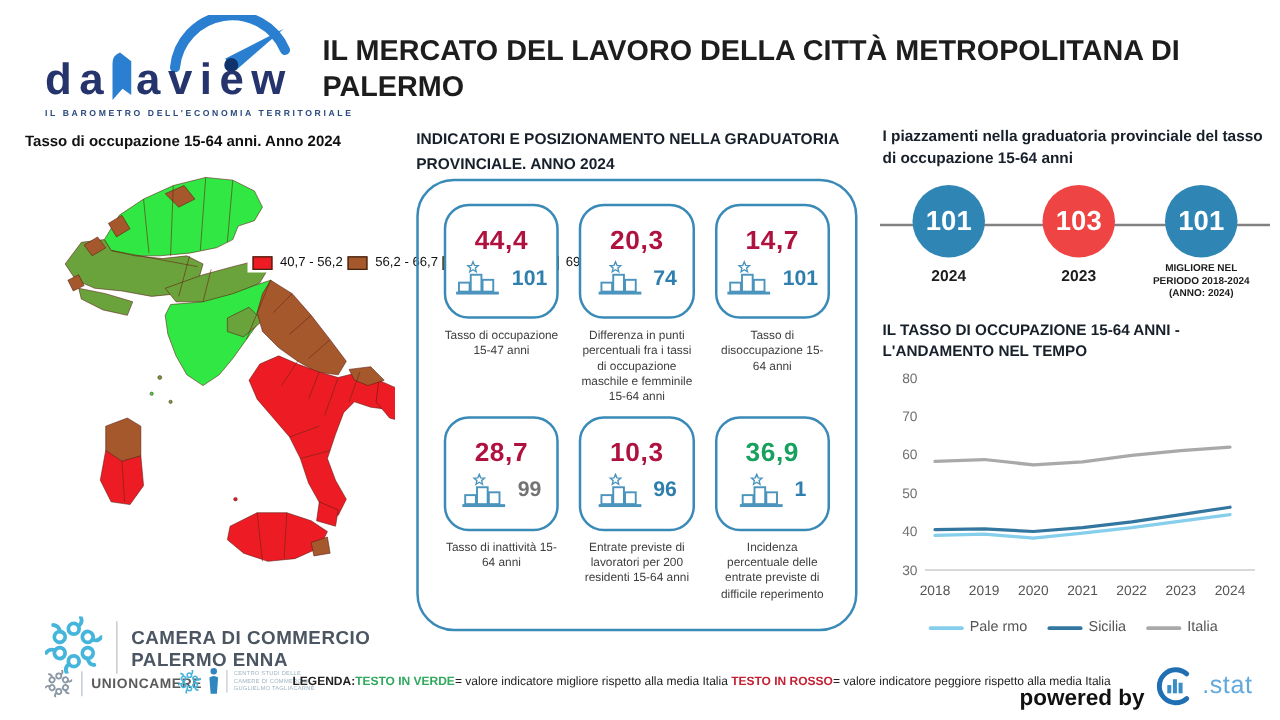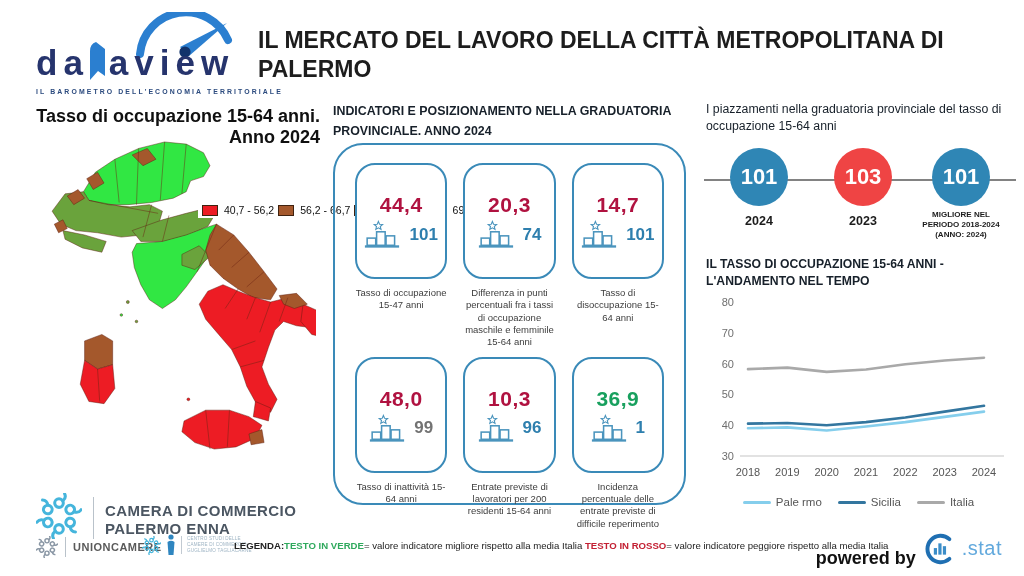--- a/index.html
+++ b/index.html
@@ -10,46 +10,46 @@
   }
   
   .logo { position:absolute; left:36px; top:20px; width:210px; }
   .logo-word { position:relative; font-size:35px; font-weight:600; color:#26346d; letter-spacing:6px; line-height:1; padding-top:20px; }
   .logo-word .lt { display:inline-block; vertical-align:-7px; margin:0 2px 0 -2px; }
   .logo-arc { position:absolute; left:96px; top:-8px; }
   .logo-tagline { margin-top:6px; font-size:6.9px; letter-spacing:2.1px; color:#2b4a7e; font-weight:bold; white-space:nowrap; }
   .page-title { position:absolute; left:258px; top:26px; width:740px; font-size:23px; font-weight:bold; color:#1d1d1d; line-height:1.24; }
 
   
-  .map-title { position:absolute; left:20px; top:106px; width:300px; text-align:right; font-size:18px; font-weight:bold; color:#101010; }
+  .map-title { position:absolute; left:20px; top:106px; width:300px; text-align:left; font-size:12px; font-weight:bold; color:#101010; }
   .map-wrap { position:absolute; left:24px; top:128px; width:292px; height:348px; }
   .map-wrap svg { width:100%; height:100%; }
   .map-legend { position:absolute; left:198px; top:202px; display:flex; flex-direction:row; gap:4px; background:#fff; padding:2px 4px; }
   .ml-item { display:flex; align-items:center; gap:6px; }
   .ml-swatch { width:16px; height:11px; border:0.8px solid #40220f; display:inline-block; }
   .ml-label { font-size:10.5px; color:#101010; }
 
   .camcom { position:absolute; left:36px; top:493px; display:flex; align-items:flex-end; gap:11px; }
   .camcom-icon { width:46px; height:46px; color:#45b5dc; }
   .v-div { width:1px; height:42px; background:#b9c2ca; }
   .camcom-name { font-size:15px; font-weight:bold; color:#4b5662; line-height:1.25; letter-spacing:0.4px; }
 
   
   .ind-title { position:absolute; left:333px; top:101px; width:362px; font-size:12.4px; font-weight:bold; color:#17202a; line-height:1.65; }
   .cards-box { position:absolute; left:333px; top:143px; width:353px; height:362px; border:2px solid #3a8ab8; border-radius:30px; padding:18px 20px 10px; display:grid; grid-template-columns:repeat(3,1fr); grid-template-rows:1fr 1fr; column-gap:16px; row-gap:8px; }
   .cell { display:flex; flex-direction:column; align-items:center; }
-  .card { width:100%; height:116px; border:2px solid #3a8ab8; border-radius:20px; display:flex; flex-direction:column; align-items:center; justify-content:center; gap:3px; background:#fff; }
+  .card { width:100%; height:92px; border:2px solid #3a8ab8; border-radius:20px; display:flex; flex-direction:column; align-items:center; justify-content:center; gap:3px; background:#fff; }
   .card-value { font-size:21px; font-weight:bold; letter-spacing:0.5px; }
   .card-rankrow { display:flex; align-items:center; gap:9px; }
   .podium { width:36px; height:29px; color:#4a94bd; }
   .card-rank { font-size:17px; font-weight:bold; color:#2e7fae; }
   .card-caption { margin-top:8px; font-size:9.5px; color:#3d3d3d; text-align:center; line-height:1.3; }
 
   
-  .rank-title { position:absolute; left:706px; top:101px; width:312px; font-size:12.3px; font-weight:normal; color:#17202a; line-height:1.4; }
+  .rank-title { position:absolute; left:706px; top:101px; width:312px; font-size:12.3px; font-weight:bold; color:#17202a; line-height:1.4; }
   .circles { position:absolute; left:706px; top:148px; width:308px; height:100px; }
   .circles-line { position:absolute; left:-2px; right:-2px; top:31px; height:2px; background:#828282; }
   .circle-item { position:absolute; top:0; width:90px; display:flex; flex-direction:column; align-items:center; }
   .circle { width:58px; height:58px; border-radius:50%; color:#fff; font-size:22px; font-weight:bold; display:flex; align-items:center; justify-content:center; position:relative; z-index:1; }
   .circle-label { margin-top:8px; font-size:12.5px; font-weight:bold; color:#1c1c1c; text-align:center; }
   .circle-label.small { margin-top:4px; font-size:8px; line-height:1.25; }
   .ci-0 { left:8px; } .ci-1 { left:112px; } .ci-2 { left:210px; }
 
   
   .chart-title { position:absolute; left:706px; top:256px; width:316px; font-size:12.2px; font-weight:bold; color:#17202a; line-height:1.4; }
@@ -258,21 +258,21 @@
               <use href="#podium-sym"></use>
             </svg>
             <span class="card-rank" style="color: rgb(46, 127, 174);">101</span>
           </div>
       </div>
       <div class="card-caption">Tasso di disoccupazione 15-64 anni</div>
     </div>
 
     <div class="cell">
       <div class="card">
-        <div class="card-value" style="color: rgb(176, 18, 64);">48,0</div>
+        <div class="card-value" style="color: rgb(176, 18, 64);">28,7</div>
         <div class="card-rankrow">
             <svg class="podium">
               <use href="#podium-sym"></use>
             </svg>
             <span class="card-rank" style="color: #737373;">99</span>
           </div>
       </div>
       <div class="card-caption">Tasso di inattività 15-64 anni</div>
     </div>
 

